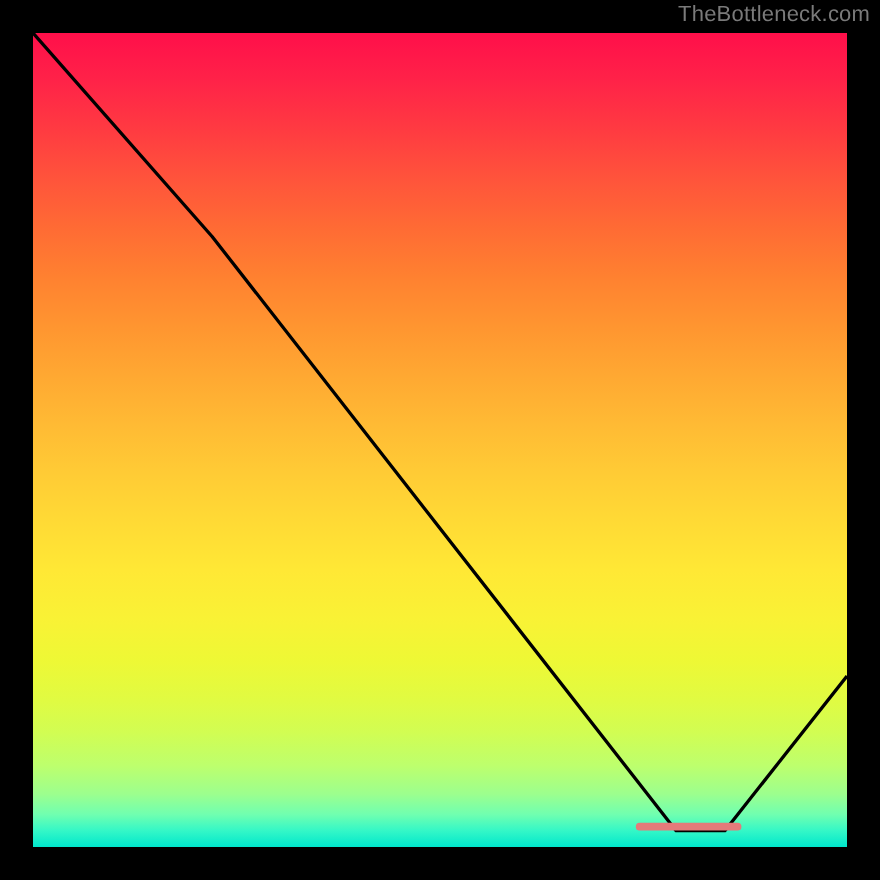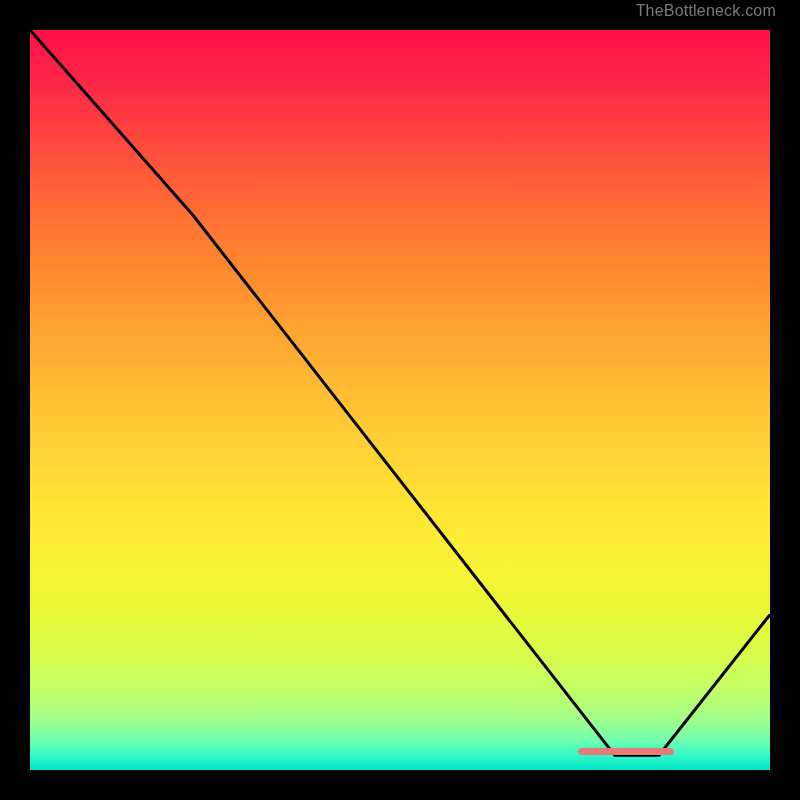--- a/index.html
+++ b/index.html
@@ -13,23 +13,23 @@
   }
   .frame {
     position: relative;
     width: 800px;
     height: 800px;
     background: #000;
   }
   .attribution {
     position: absolute;
     top: 2px;
-    right: 24px;
+    right: 9px;
     color: #7a7a7a;
-    font-size: 16px;
+    font-size: 20px;
     letter-spacing: 0.2px;
     z-index: 3;
   }
   .plot-area {
     position: absolute;
     left: 30px;
     top: 30px;
     width: 740px;
     height: 740px;
     overflow: hidden;

